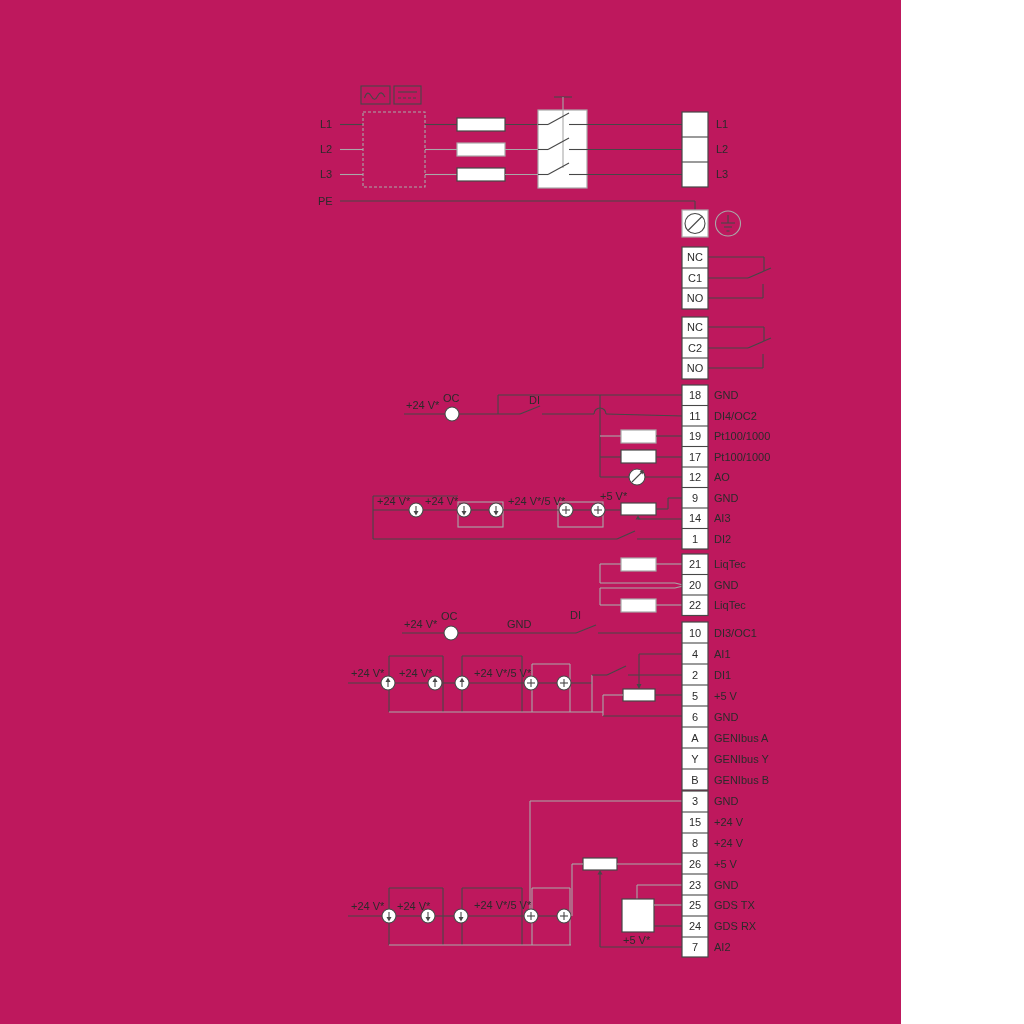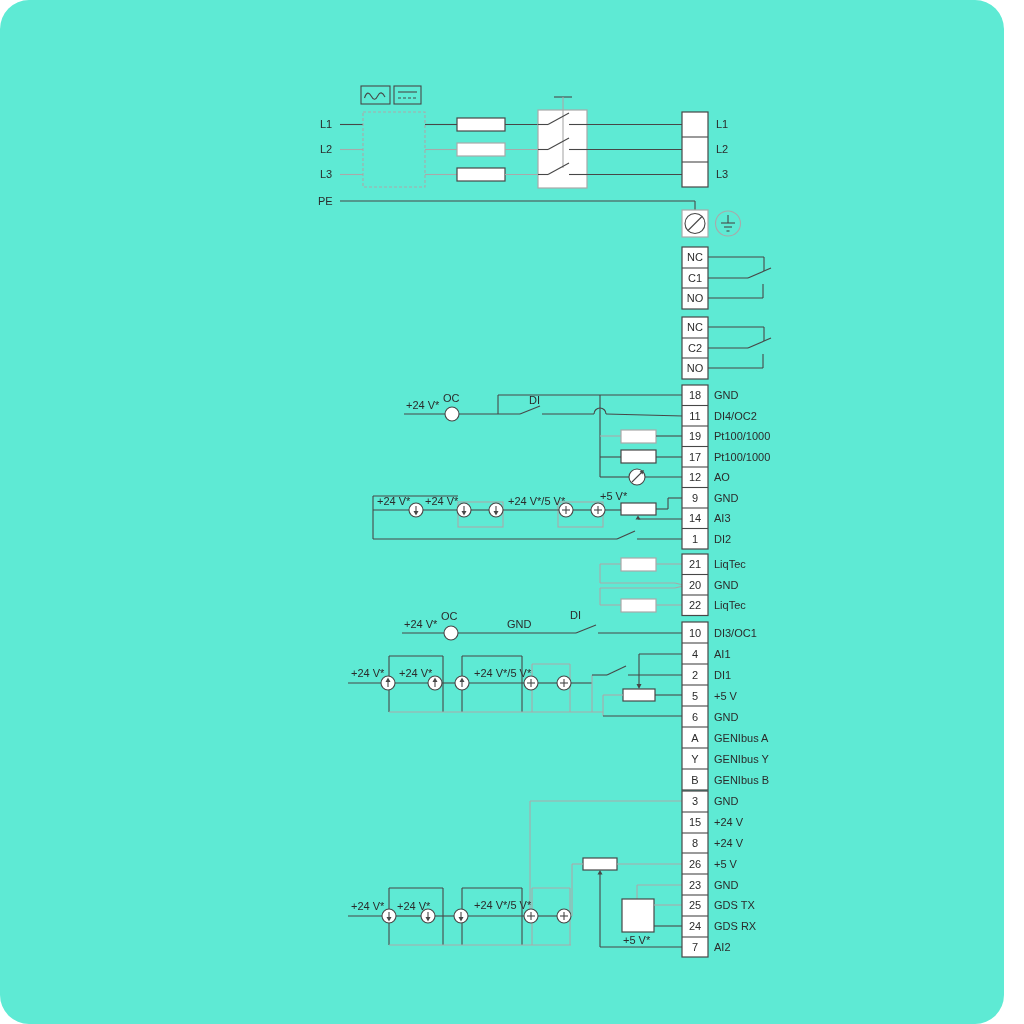--- a/index.html
+++ b/index.html
@@ -1,16 +1,16 @@
 <!DOCTYPE html>
 <html><head>
 <meta charset="utf-8">
 <style>
   html,body{margin:0;padding:0;background:#fff;}
-  .canvas{position:relative;width:1004px;height:1024px;background:#5eead4;overflow:hidden;border-radius:29px;}
+  .canvas{position:relative;width:901px;height:1024px;background:#be185d;overflow:hidden;}
   svg text{font-family:"Liberation Sans","DejaVu Sans",sans-serif;font-size:11px;fill:#2b2b2b;}
   .tm{text-anchor:middle;}
   .k{stroke:#474747;stroke-width:1.1;fill:none;}
   .g{stroke:#a9a9a9;stroke-width:1.1;fill:none;}
   .box{stroke:#474747;stroke-width:1.2;fill:#ffffff;}
   .boxg{stroke:#a9a9a9;stroke-width:1.2;fill:#ffffff;}
   .cf{fill:#ffffff;stroke:#474747;stroke-width:1.1;}
   .ar{fill:#474747;stroke:none;}
   .dash{stroke-dasharray:3 2;}
 </style>

